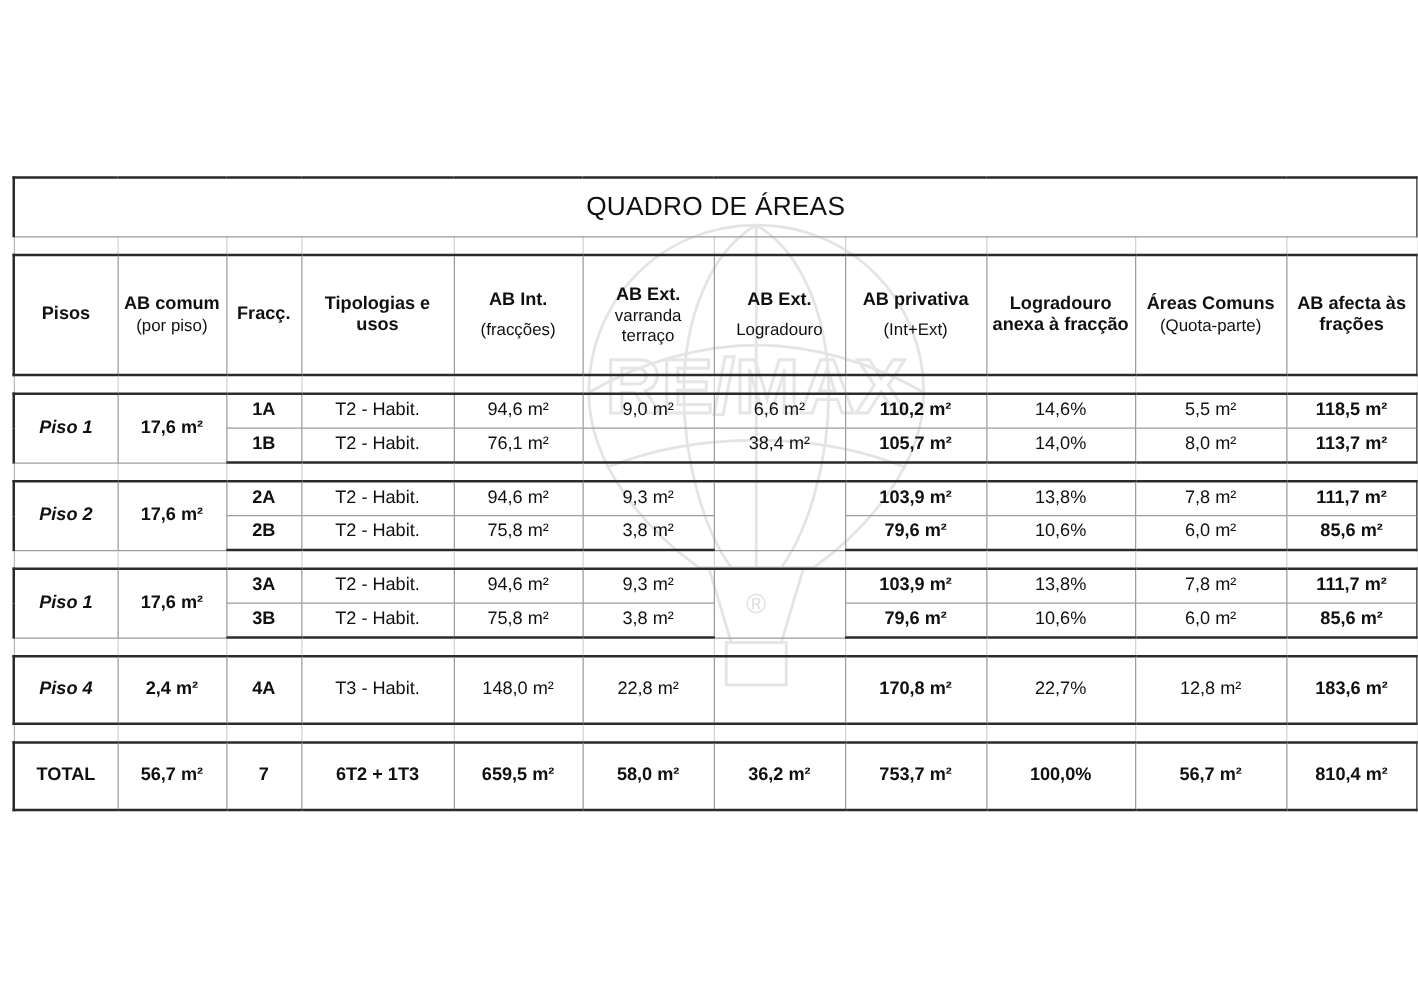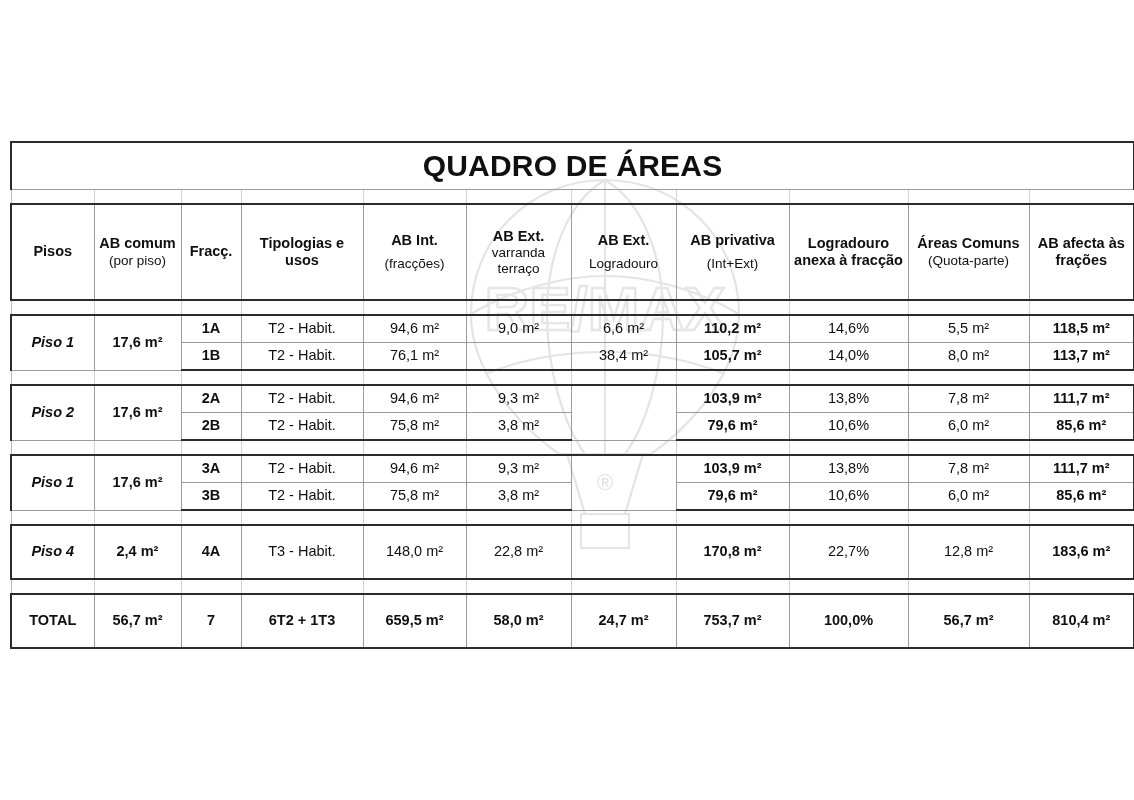--- a/index.html
+++ b/index.html
@@ -68,22 +68,22 @@
     border-top: none;
     border-bottom: none;
     height: 13px;
   }
   tr.spacer td.edge-l { border-left: 1px solid #b9b9b9; }
   tr.spacer td.edge-r { border-right: 1px solid #b9b9b9; }
 
   
   #title-cell {
     height: 46px;
-    font-size: 30px;
-    font-weight: 700;
+    font-size: 21px;
+    font-weight: 400;
     letter-spacing: 0.2px;
     border-top: 2px solid #2b2b2b;
     border-left: 2px solid #2b2b2b;
     border-right: 2px solid #2b2b2b;
     border-bottom: 1px solid #9c9c9c;
     margin-left: 44px;
   }
 
   
   td.hdr {
@@ -371,21 +371,21 @@
     <td class="edge-r"></td>
   </tr>
 
   <tr>
     <td class="total bt-thick bb-thick bl-thick">TOTAL</td>
     <td class="total bt-thick bb-thick">56,7 m²</td>
     <td class="total bt-thick bb-thick">7</td>
     <td class="total bt-thick bb-thick">6T2 + 1T3</td>
     <td class="total bt-thick bb-thick">659,5 m²</td>
     <td class="total bt-thick bb-thick">58,0 m²</td>
-    <td class="total bt-thick bb-thick">24,7 m²</td>
+    <td class="total bt-thick bb-thick">36,2 m²</td>
     <td class="total bt-thick bb-thick">753,7 m²</td>
     <td class="total bt-thick bb-thick">100,0%</td>
     <td class="total bt-thick bb-thick">56,7 m²</td>
     <td class="total bt-thick bb-thick br-thick">810,4 m²</td>
   </tr>
 </tbody>
     </table>
 </div>
 
 </body></html>

